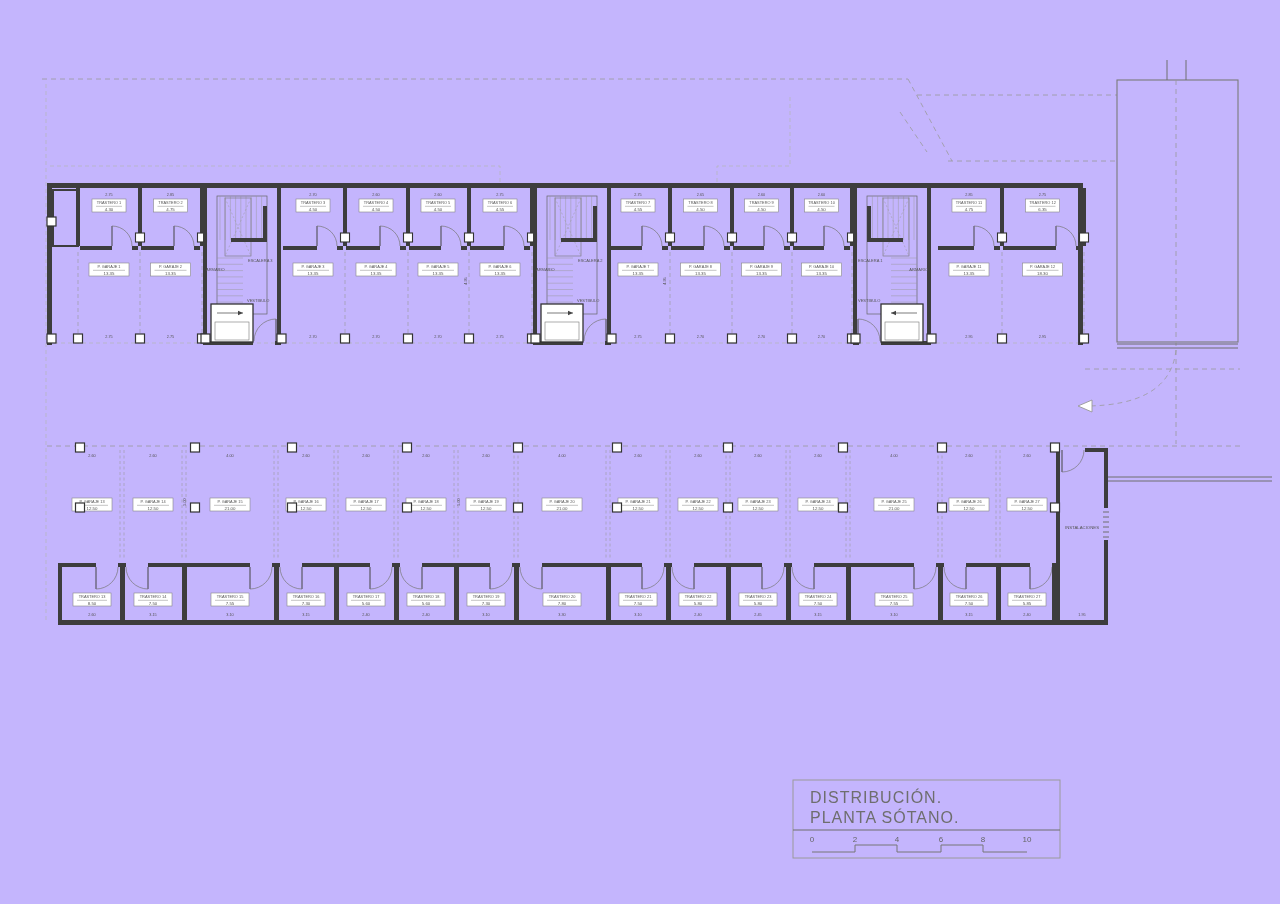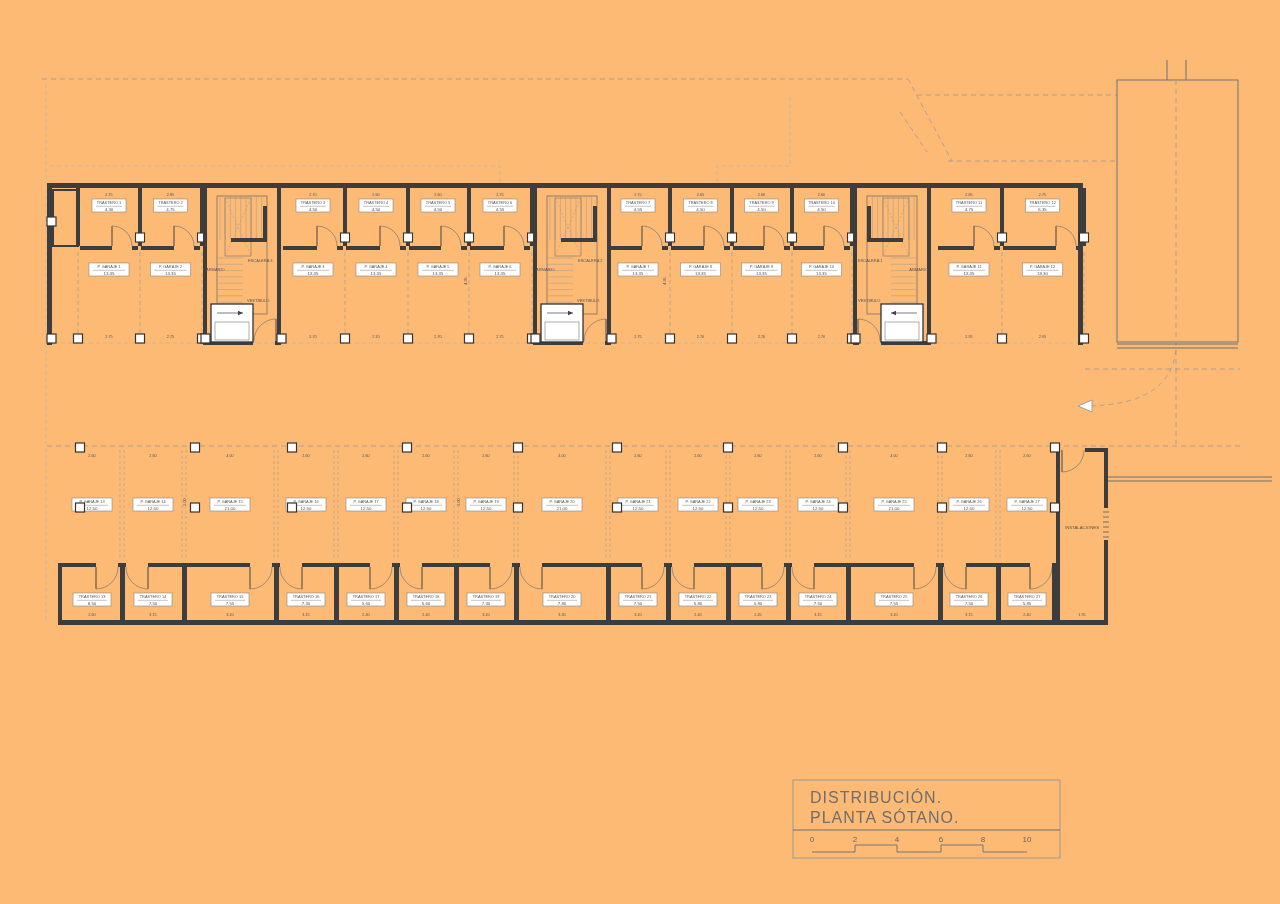--- a/index.html
+++ b/index.html
@@ -1,16 +1,16 @@
 <!DOCTYPE html>
 <html><head>
 <meta charset="utf-8">
 <style>
   html,body{margin:0;padding:0;background:#fff;}
-  .page{position:relative;width:1280px;height:904px;background:#fdba74;overflow:hidden;
+  .page{position:relative;width:1280px;height:904px;background:#c4b5fd;overflow:hidden;
         font-family:"Liberation Sans",sans-serif;}
   svg{display:block;}
   svg text{font-family:"Liberation Sans",sans-serif;fill:#555;}
   .dash{stroke:#9a9a9a;stroke-width:.8;fill:none;stroke-dasharray:5 4;}
   .dashlt{stroke:#b5b5b5;stroke-width:.7;fill:none;stroke-dasharray:4 3;}
   .wall{fill:#3d3d3d;}
   .thin{stroke:#6f6f6f;stroke-width:1;fill:none;}
   .title-text{fill:#6e6e6e;letter-spacing:1px;}
   .scale-num{fill:#666;}
 </style>

